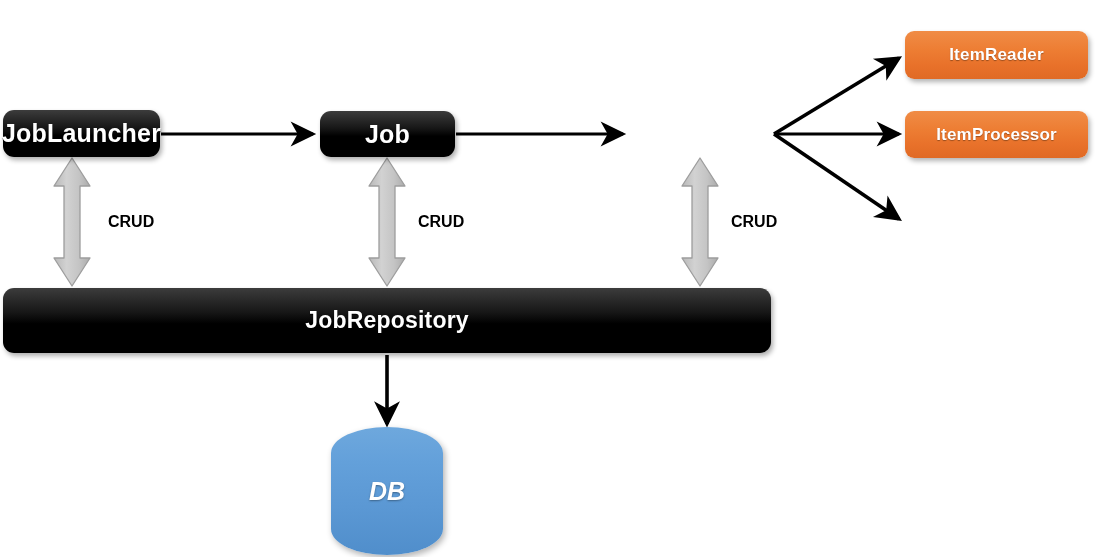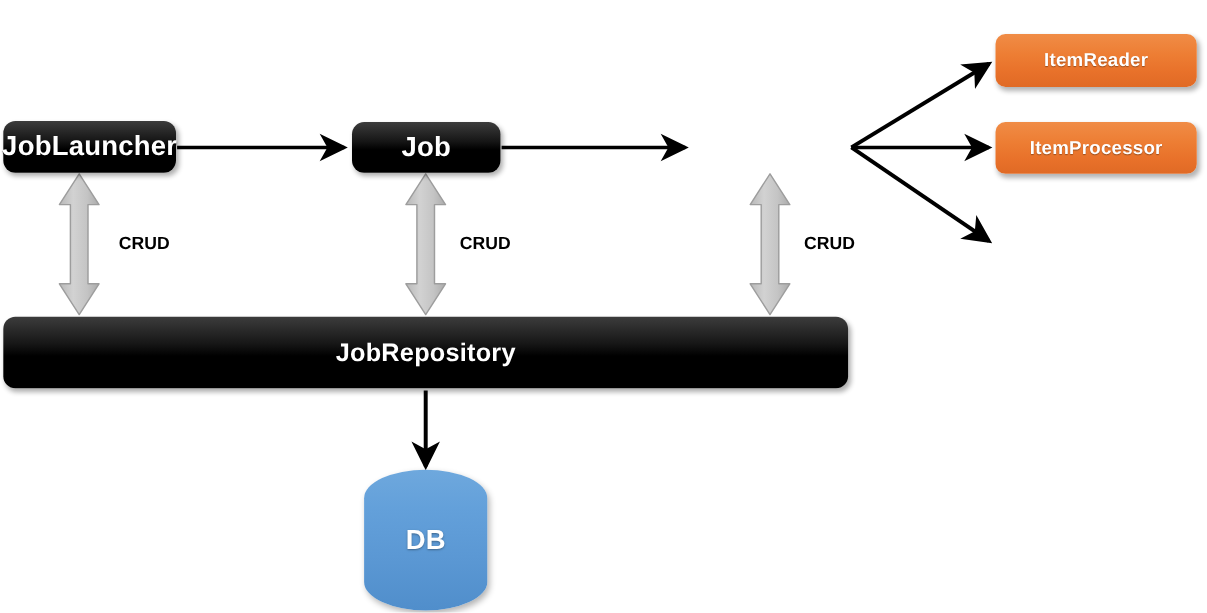--- a/index.html
+++ b/index.html
@@ -67,20 +67,21 @@
     font-weight: bold;
     font-size: 25px;
     text-shadow: 0 1px 2px rgba(0,0,0,0.35);
     border-radius: 56px / 26px;
     background: linear-gradient(to bottom,
                 #6ea8dd 0%,
                 #63a0da 28%,
                 #5b98d4 62%,
                 #508ecb 100%);
     box-shadow: 2px 3px 6px rgba(0,0,0,0.3);
+    font-style: italic;
   }
   
   #edges {
     position: absolute;
     left: 0;
     top: 0;
     width: 1097px;
     height: 557px;
     z-index: 2;
     pointer-events: none;

